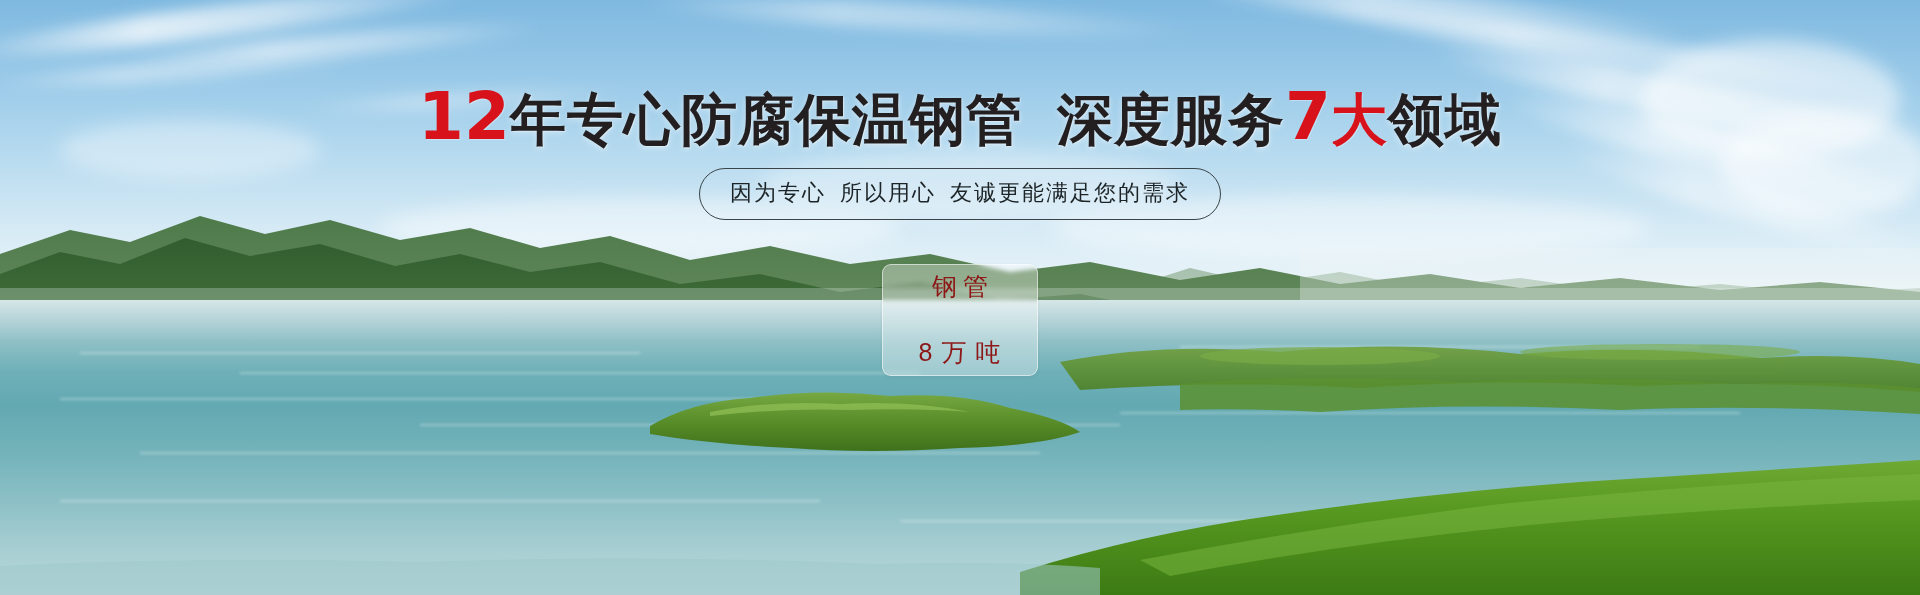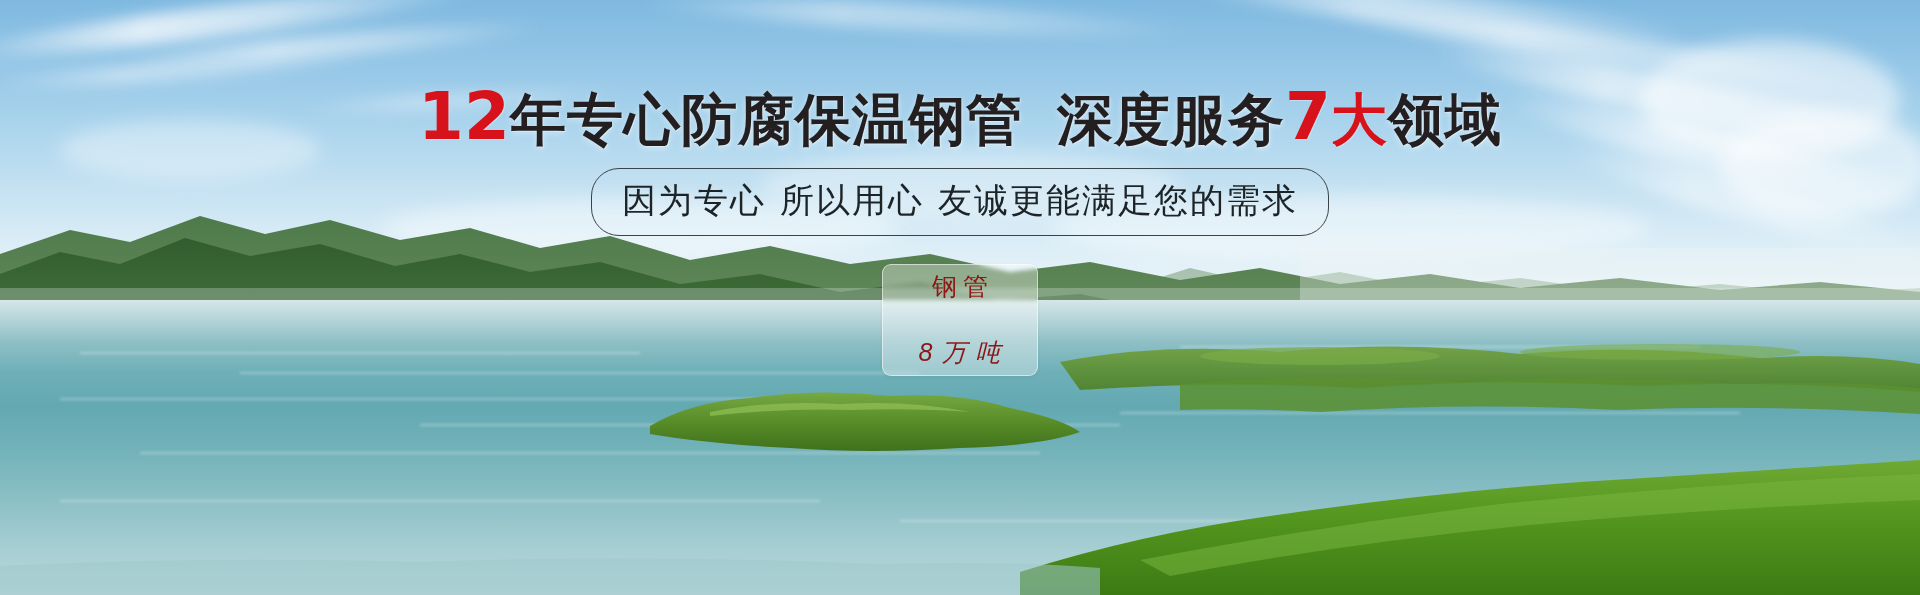--- a/index.html
+++ b/index.html
@@ -122,21 +122,21 @@
   }
 
   .pill {
     position: absolute;
     left: 50%;
     transform: translateX(-50%);
     top: 168px;
     border: 1.6px solid #3a4448;
     border-radius: 28px;
     padding: 9px 30px 11px 30px;
-    font-size: 34px;
+    font-size: 22px;
     color: #1d2427;
     letter-spacing: 2px;
     white-space: nowrap;
     background: transparent;
   }
   .pill .sp { display: inline-block; width: 14px; }
 
   
   .cards {
     position: absolute;
@@ -167,21 +167,20 @@
     text-indent: 6px;
     margin-bottom: 14px;
     line-height: 1;
   }
   .card .value {
     font-size: 25px;
     color: #8d1616;
     letter-spacing: 1px;
     line-height: 1;
     white-space: nowrap;
-    font-style: italic;
   }
   .card .value sup {
     font-size: 15px;
     vertical-align: super;
   }
 </style>
 </head>
 <body>
 
 <div id="banner">

